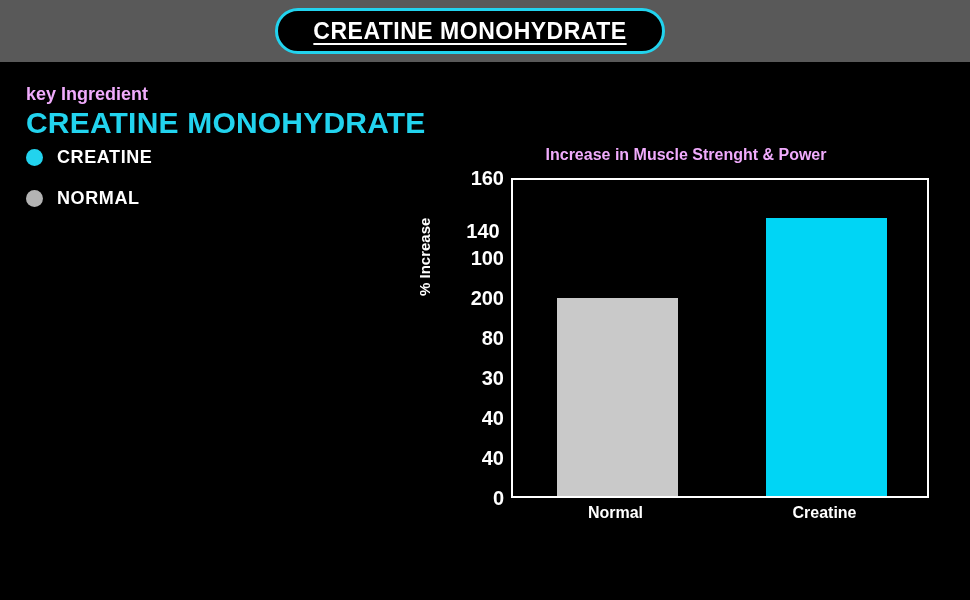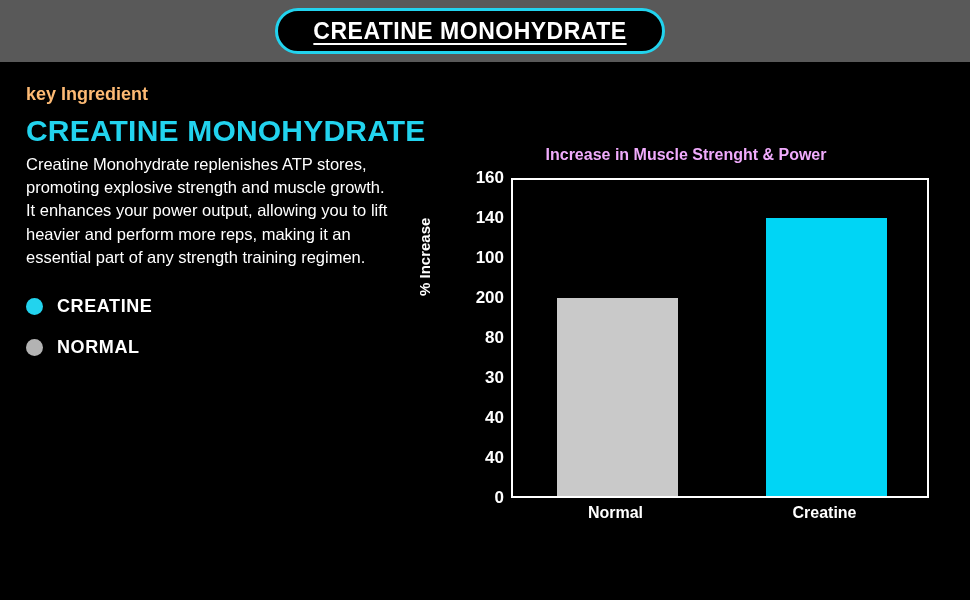--- a/index.html
+++ b/index.html
@@ -51,22 +51,22 @@
   
   .left-col {
     position: absolute;
     left: 26px;
     top: 84px;
     width: 400px;
   }
   .kicker {
     font-size: 18px;
     font-weight: bold;
-    color: #fdba74;
-    margin: 0 0 10px 0;
+    color: #f0abfc;
+    margin: 0 0 2px 0;
   }
   .title-main {
     font-size: 30px;
     font-weight: bold;
     color: #22d3ee;
     letter-spacing: 0.2px;
     margin: 0 0 6px 0;
     line-height: 1.05;
   }
   .dosage {
@@ -142,21 +142,21 @@
     font-size: 15px;
     font-weight: bold;
     color: #ffffff;
     white-space: nowrap;
   }
   .ytick {
     position: absolute;
     right: 0;
     width: 42px;
     text-align: right;
-    font-size: 17px;
+    font-size: 20px;
     font-weight: bold;
     color: #ffffff;
     transform: translateY(-50%);
   }
   .yticks-col {
     position: absolute;
     left: 30px;
     top: 32px;
     width: 48px;
     height: 320px;
@@ -180,21 +180,20 @@
 
 <div class="header-bar">
   <div class="header-pill">
     <span class="header-pill-text">CREATINE MONOHYDRATE</span>
   </div>
 </div>
 
 <div class="left-col">
   <div class="kicker">key Ingredient</div>
   <div class="title-main">CREATINE MONOHYDRATE</div>
-  <div class="body-text">Creatine Monohydrate replenishes ATP stores, promoting explosive strength and muscle growth. It enhances your power output, allowing you to lift heavier and perform more reps, making it an essential part of any strength training regimen.</div>
 
   <div class="legend">
     <div class="legend-row">
       <span class="legend-dot" style="background:#22d3ee"></span>
       <span class="legend-label">CREATINE</span>
     </div>
     <div class="legend-row">
       <span class="legend-dot" style="background:#b3b3b3"></span>
       <span class="legend-label">NORMAL</span>
     </div>
@@ -205,21 +204,21 @@
   <div class="chart-title">Increase in Muscle Strenght &amp; Power</div>
   <div class="ylabel">% Increase</div>
   <div class="yticks-col" id="yticks">
       <div class="ytick" style="top: 320px;">0</div>
       <div class="ytick" style="top: 280px;">40</div>
       <div class="ytick" style="top: 240px;">40</div>
       <div class="ytick" style="top: 200px;">30</div>
       <div class="ytick" style="top: 160px;">80</div>
       <div class="ytick" style="top: 120px;">200</div>
       <div class="ytick" style="top: 80px;">100</div>
-      <div class="ytick" style="top: 40px;">140</div>
+      <div class="ytick" style="top: 53px; text-align: center;">140</div>
       <div class="ytick" style="top: 0px;">160</div>
     </div>
   <div class="plot-frame" id="plot">
       <div class="bar" style="background: rgb(201, 201, 201); width: 121.22px; height: 198px; left: 43.89px;"></div>
       <div class="bar" style="background: rgb(0, 213, 245); width: 121.22px; height: 278px; left: 252.89px;"></div>
     </div>
   <div id="xticks">
       <div class="xtick" style="left: 189.5px;">Normal</div>
       <div class="xtick" style="left: 398.5px;">Creatine</div>
     </div>

